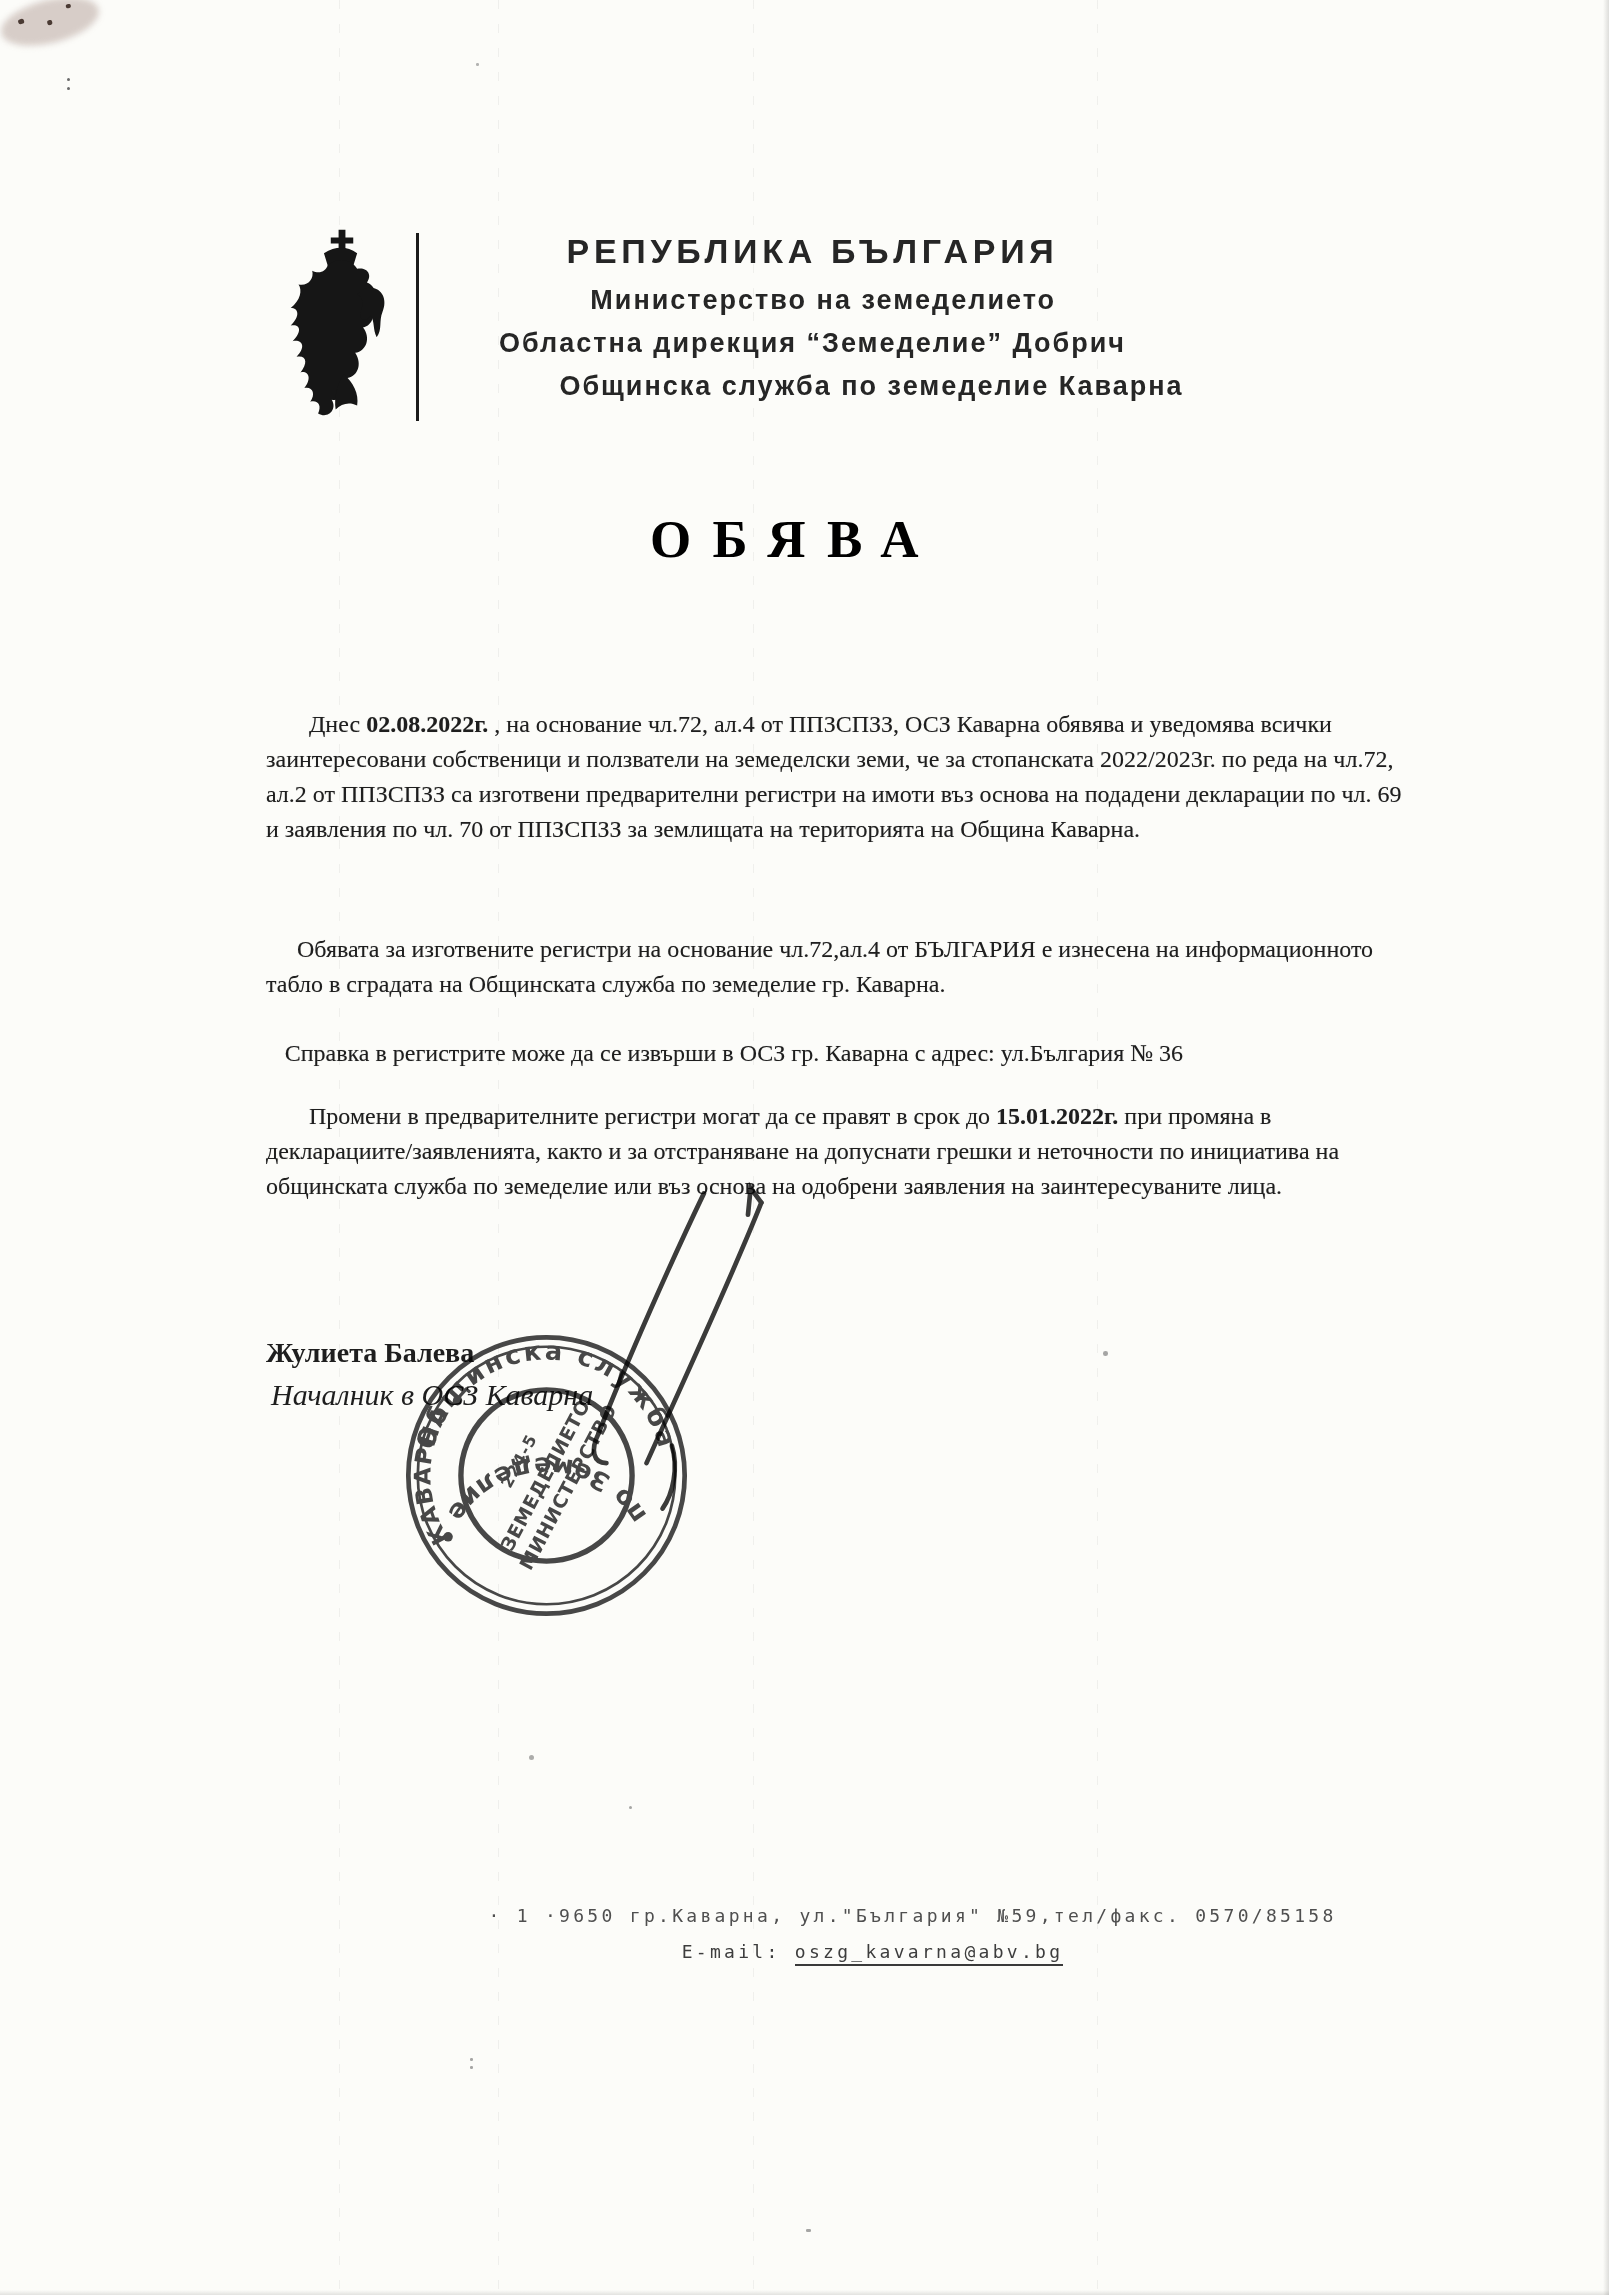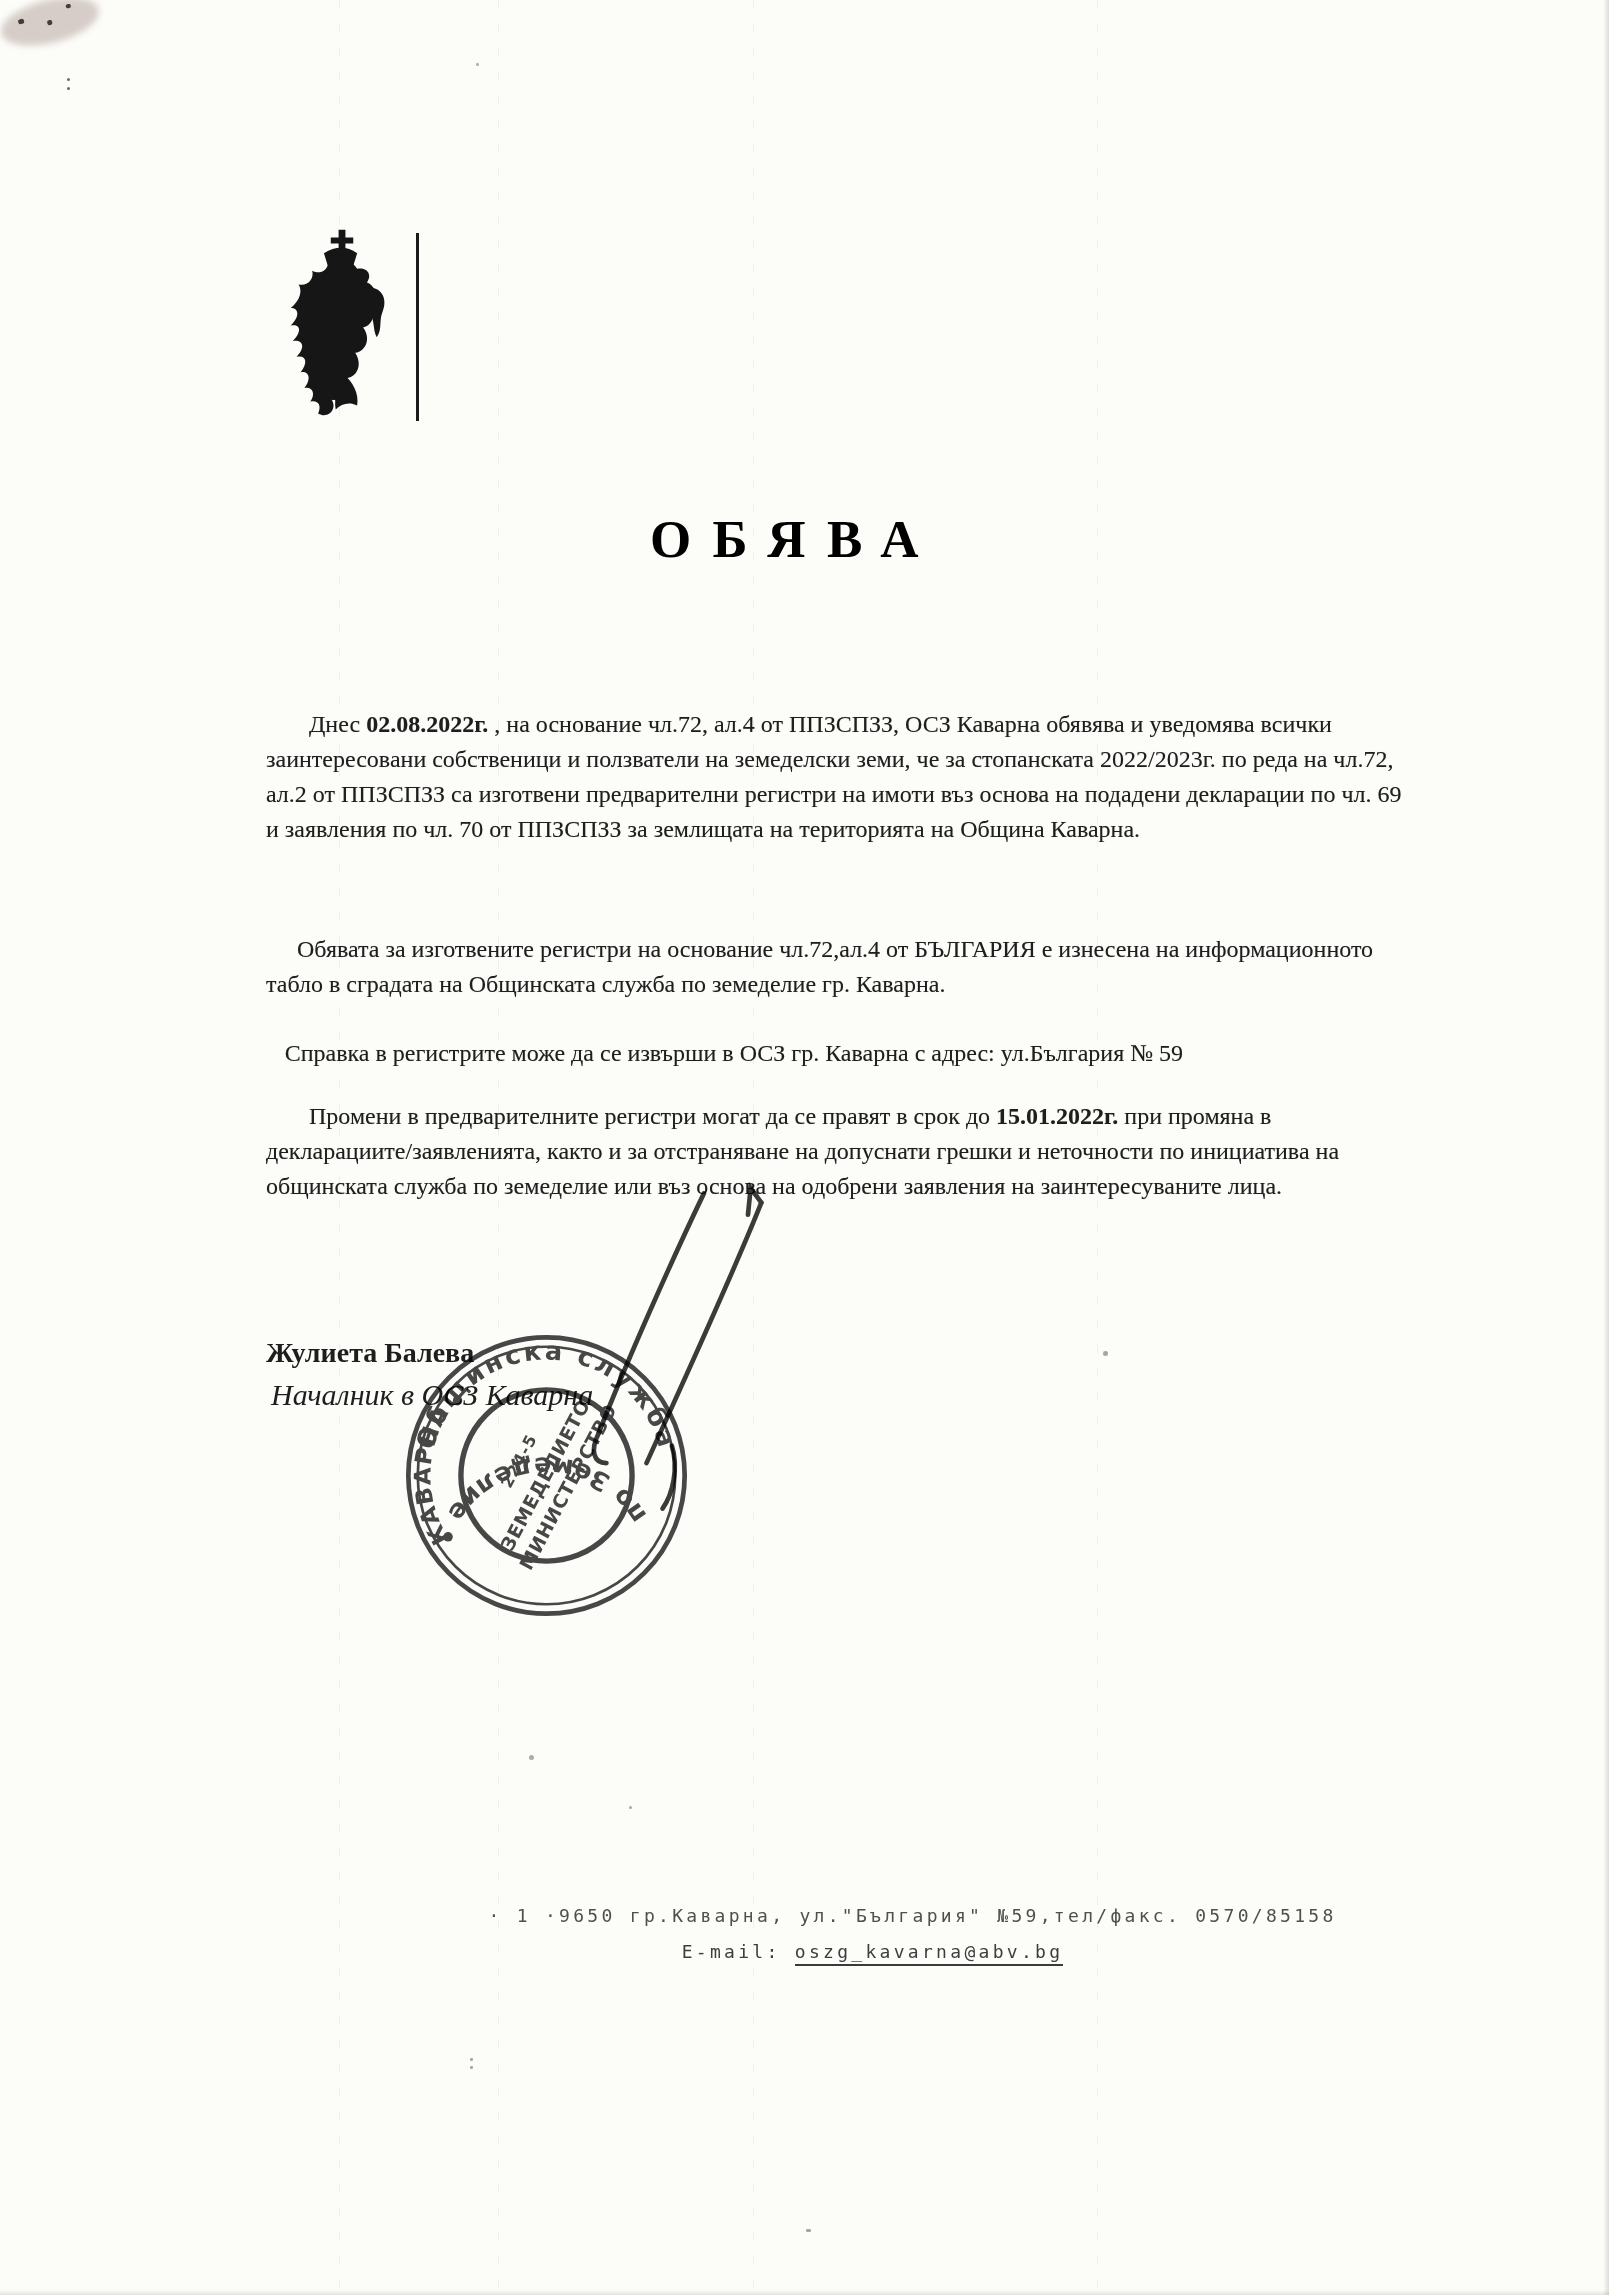--- a/index.html
+++ b/index.html
@@ -90,28 +90,34 @@
                C38,170 34,162 26,164 C34,154 30,146 22,148 C30,138 28,130 18,132
                C28,122 24,114 14,116 C24,106 22,98 12,100 C22,90 20,82 12,82
                C22,74 24,64 20,58 C30,60 36,52 34,44 C42,48 48,44 50,38 Z"></path>
       <path d="M88,62 C104,58 112,72 106,86 C102,96 106,104 100,112 C96,104 98,96 94,90
                C88,98 80,94 84,84 C88,76 84,70 80,68 Z"></path>
       <path d="M66,150 c10,8 16,20 14,32 c-8,-4 -16,-2 -22,4 c-2,-12 2,-26 8,-36 z"></path>
     </g>
   </svg>
   <div class="crest-divider"></div>
 
+  <header class="letterhead">
+    <div class="lh-line lh1">РЕПУБЛИКА БЪЛГАРИЯ</div>
+    <div class="lh-line lh2">Министерство на земеделието</div>
+    <div class="lh-line lh3">Областна дирекция “Земеделие” Добрич</div>
+    <div class="lh-line lh4">Общинска служба по земеделие Каварна</div>
+  </header>
 
   <h1 class="doc-title">ОБЯВА</h1>
 
   <p class="body p1"><span>Днес </span><span class="b">02.08.2022г.</span><span> , на основание чл.72, ал.4 от ППЗСПЗЗ, ОСЗ Каварна обявява и уведомява всички заинтересовани собственици и ползватели на земеделски земи, че за стопанската 2022/2023г. по реда на чл.72, ал.2 от ППЗСПЗЗ са изготвени предварителни регистри на имоти въз основа на подадени декларации по чл. 69 и заявления по чл. 70 от ППЗСПЗЗ за землищата на територията на Община Каварна.</span></p>
 
   <p class="body p2">Обявата за изготвените регистри на основание чл.72,ал.4 от БЪЛГАРИЯ е изнесена на информационното табло в сградата на Общинската служба по земеделие гр. Каварна.</p>
 
-  <p class="body p3">Справка в регистрите може да се извърши в ОСЗ гр. Каварна с адрес: ул.България № 59</p>
+  <p class="body p3">Справка в регистрите може да се извърши в ОСЗ гр. Каварна с адрес: ул.България № 36</p>
 
   <p class="body p4"><span>Промени в предварителните регистри могат да се правят в срок до </span><span class="b">15.01.2022г.</span><span> при промяна в декларациите/заявленията, както и за отстраняване на допуснати грешки и неточности по инициатива на общинската служба по земеделие или въз основа на одобрени заявления на заинтересуваните лица.</span></p>
 
   <div class="sig-name">Жулиета Балева</div>
   <div class="sig-role">Началник в ОСЗ Каварна</div>
 
   <svg class="stamp" viewBox="0 0 500 500">
     <defs>
       <path id="arcTop" d="M80.6,279.9 A172,172 0 1 1 419.4,279.9" fill="none"></path>
       <path id="arcBottom" d="M405.8,322.7 A172,172 0 0 0 94.2,322.7" fill="none"></path>

